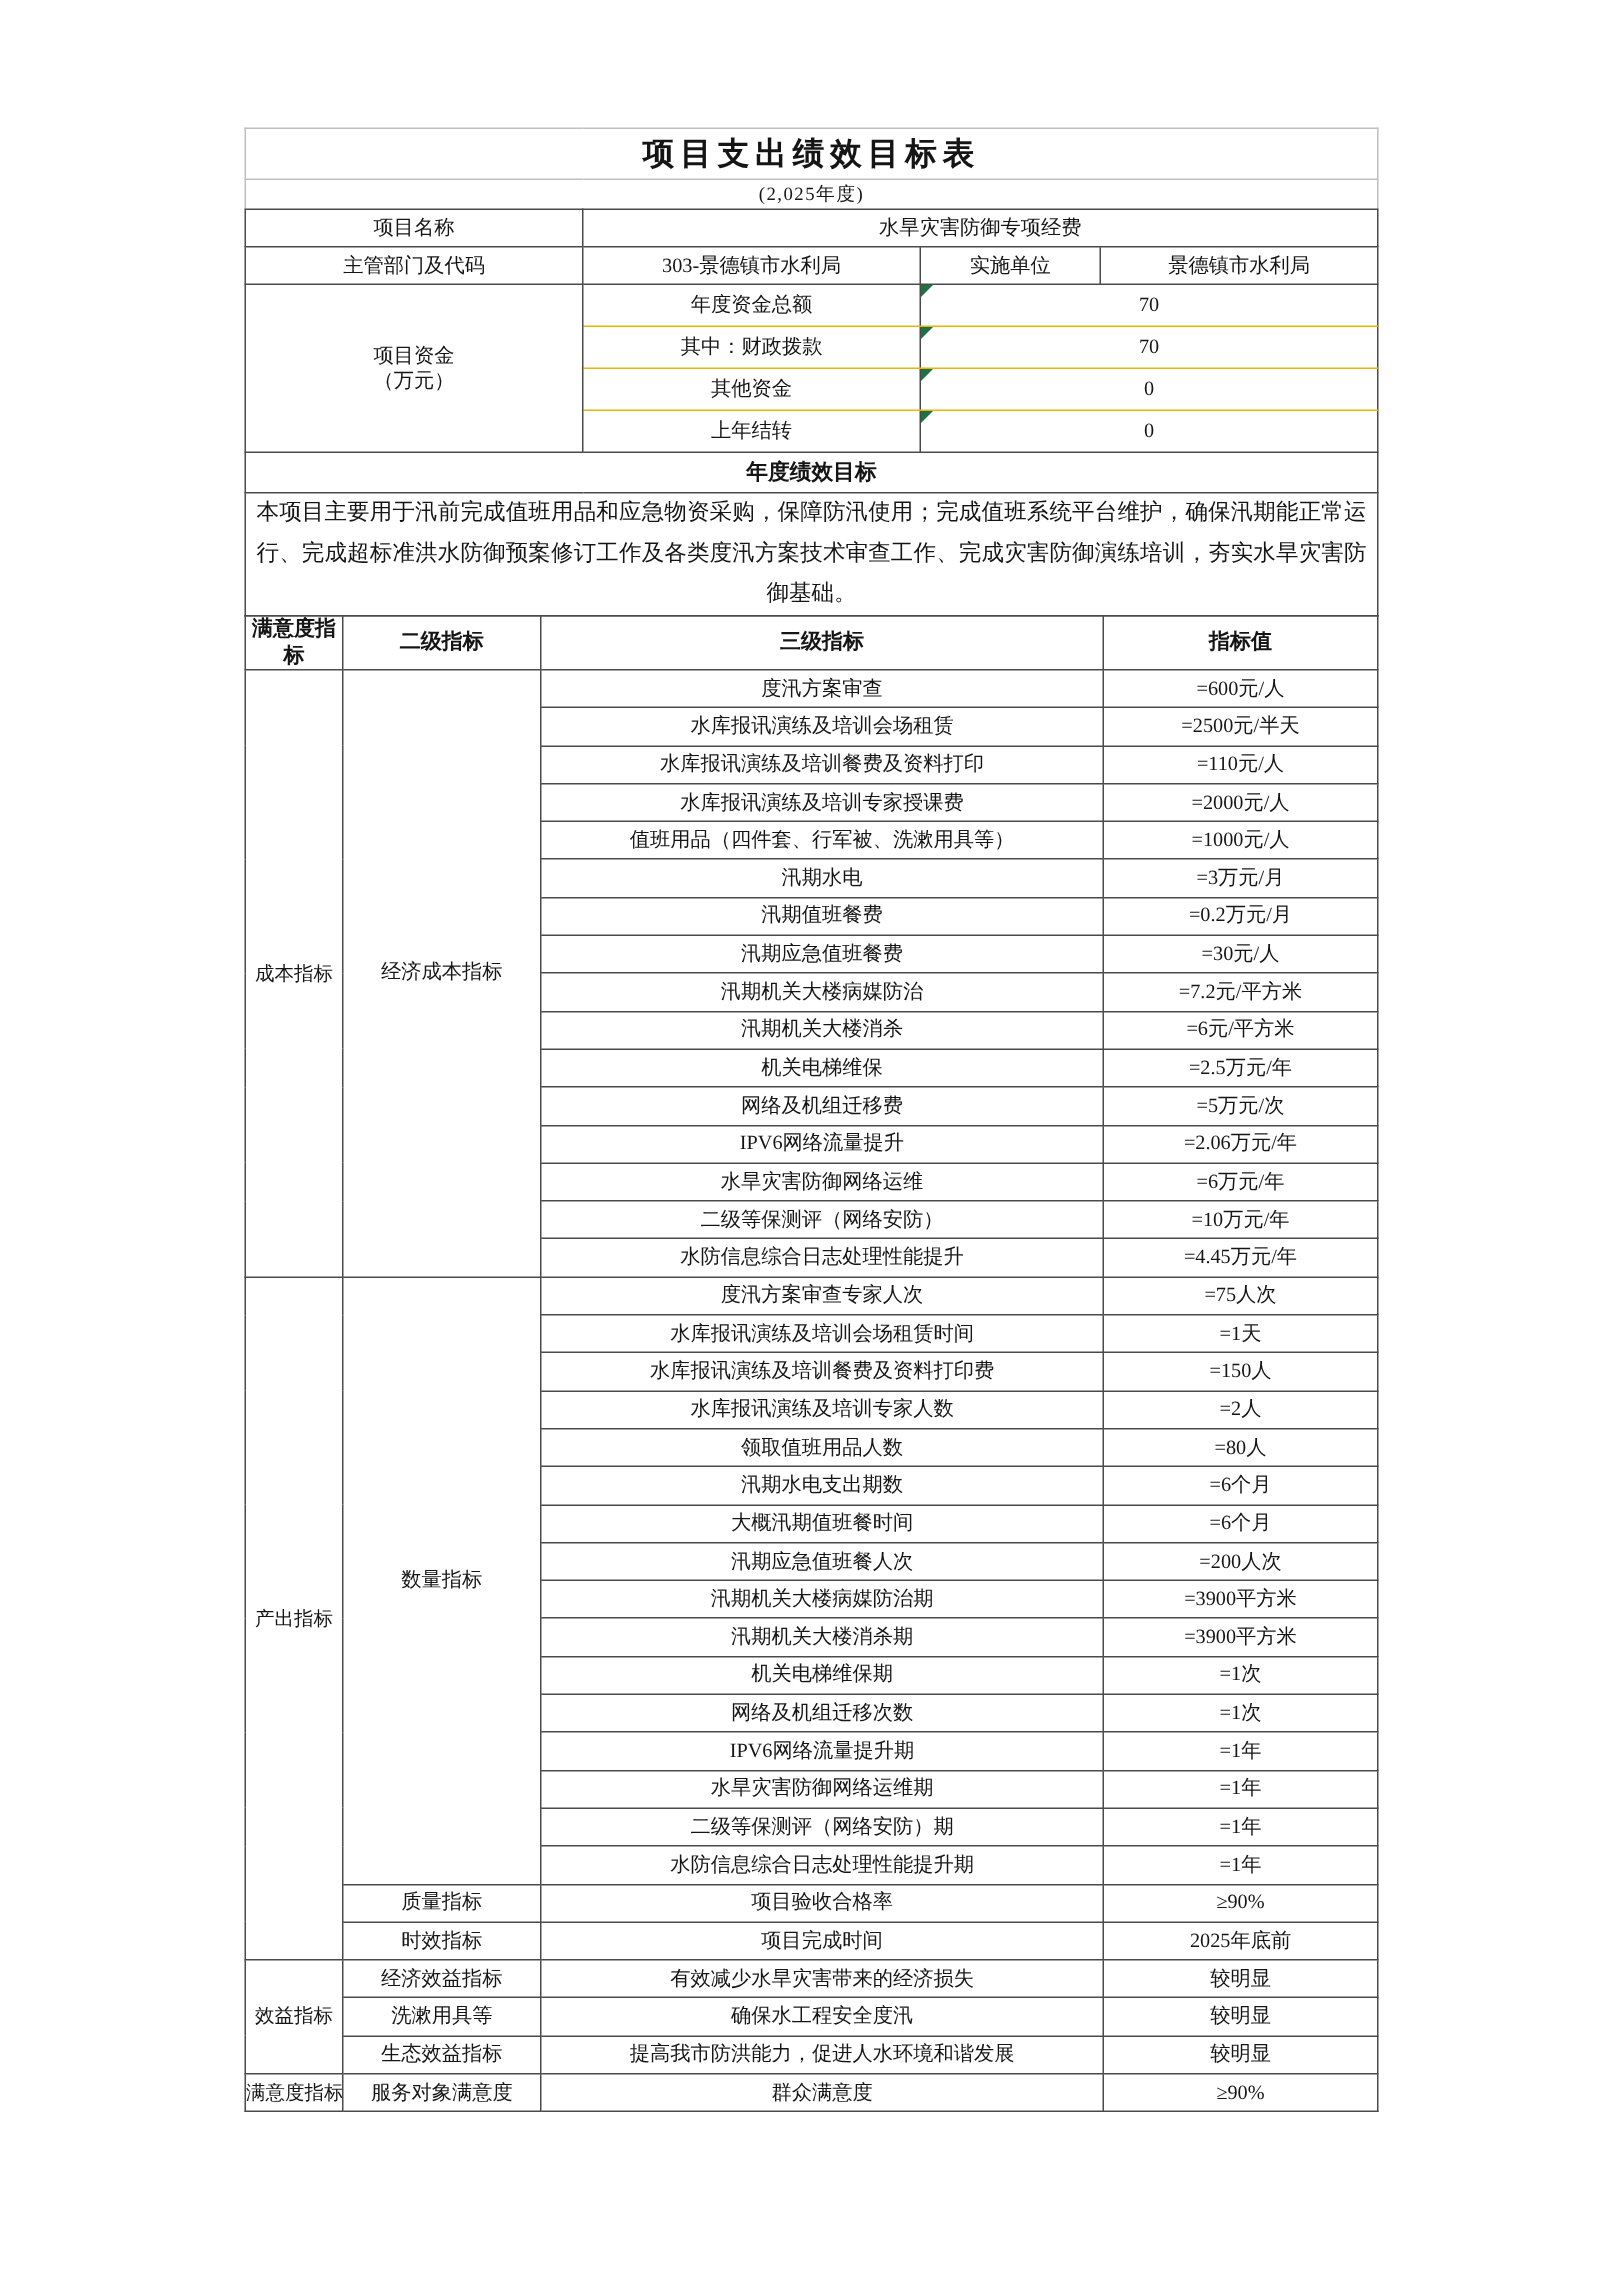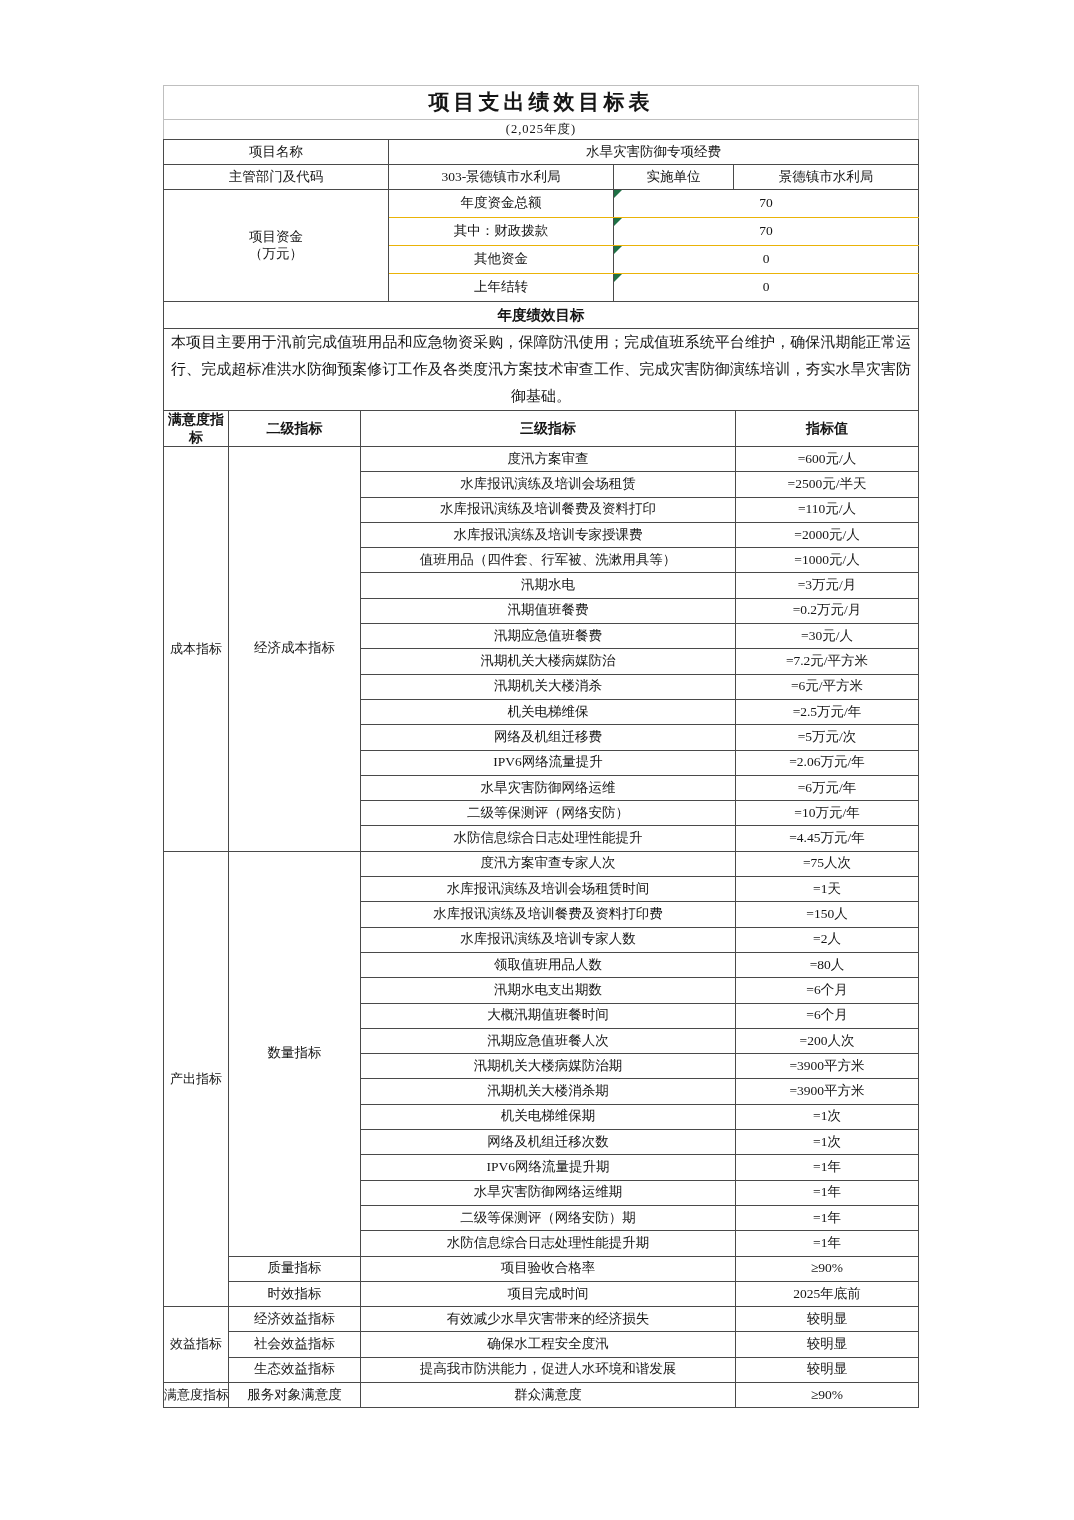--- a/index.html
+++ b/index.html
@@ -257,21 +257,21 @@
           <td>项目完成时间</td>
           <td class="c-val">2025年底前</td>
         </tr>
         <tr>
           <td class="c-l1" rowspan="3">效益指标</td>
           <td class="c-l2">经济效益指标</td>
           <td>有效减少水旱灾害带来的经济损失</td>
           <td class="c-val">较明显</td>
         </tr>
         <tr>
-          <td class="c-l2">社会效益指标</td>
+          <td class="c-l2">洗漱用具等</td>
           <td>确保水工程安全度汛</td>
           <td class="c-val">较明显</td>
         </tr>
         <tr>
           <td class="c-l2">生态效益指标</td>
           <td>提高我市防洪能力，促进人水环境和谐发展</td>
           <td class="c-val">较明显</td>
         </tr>
         <tr>
           <td class="c-l1">满意度指标</td>

